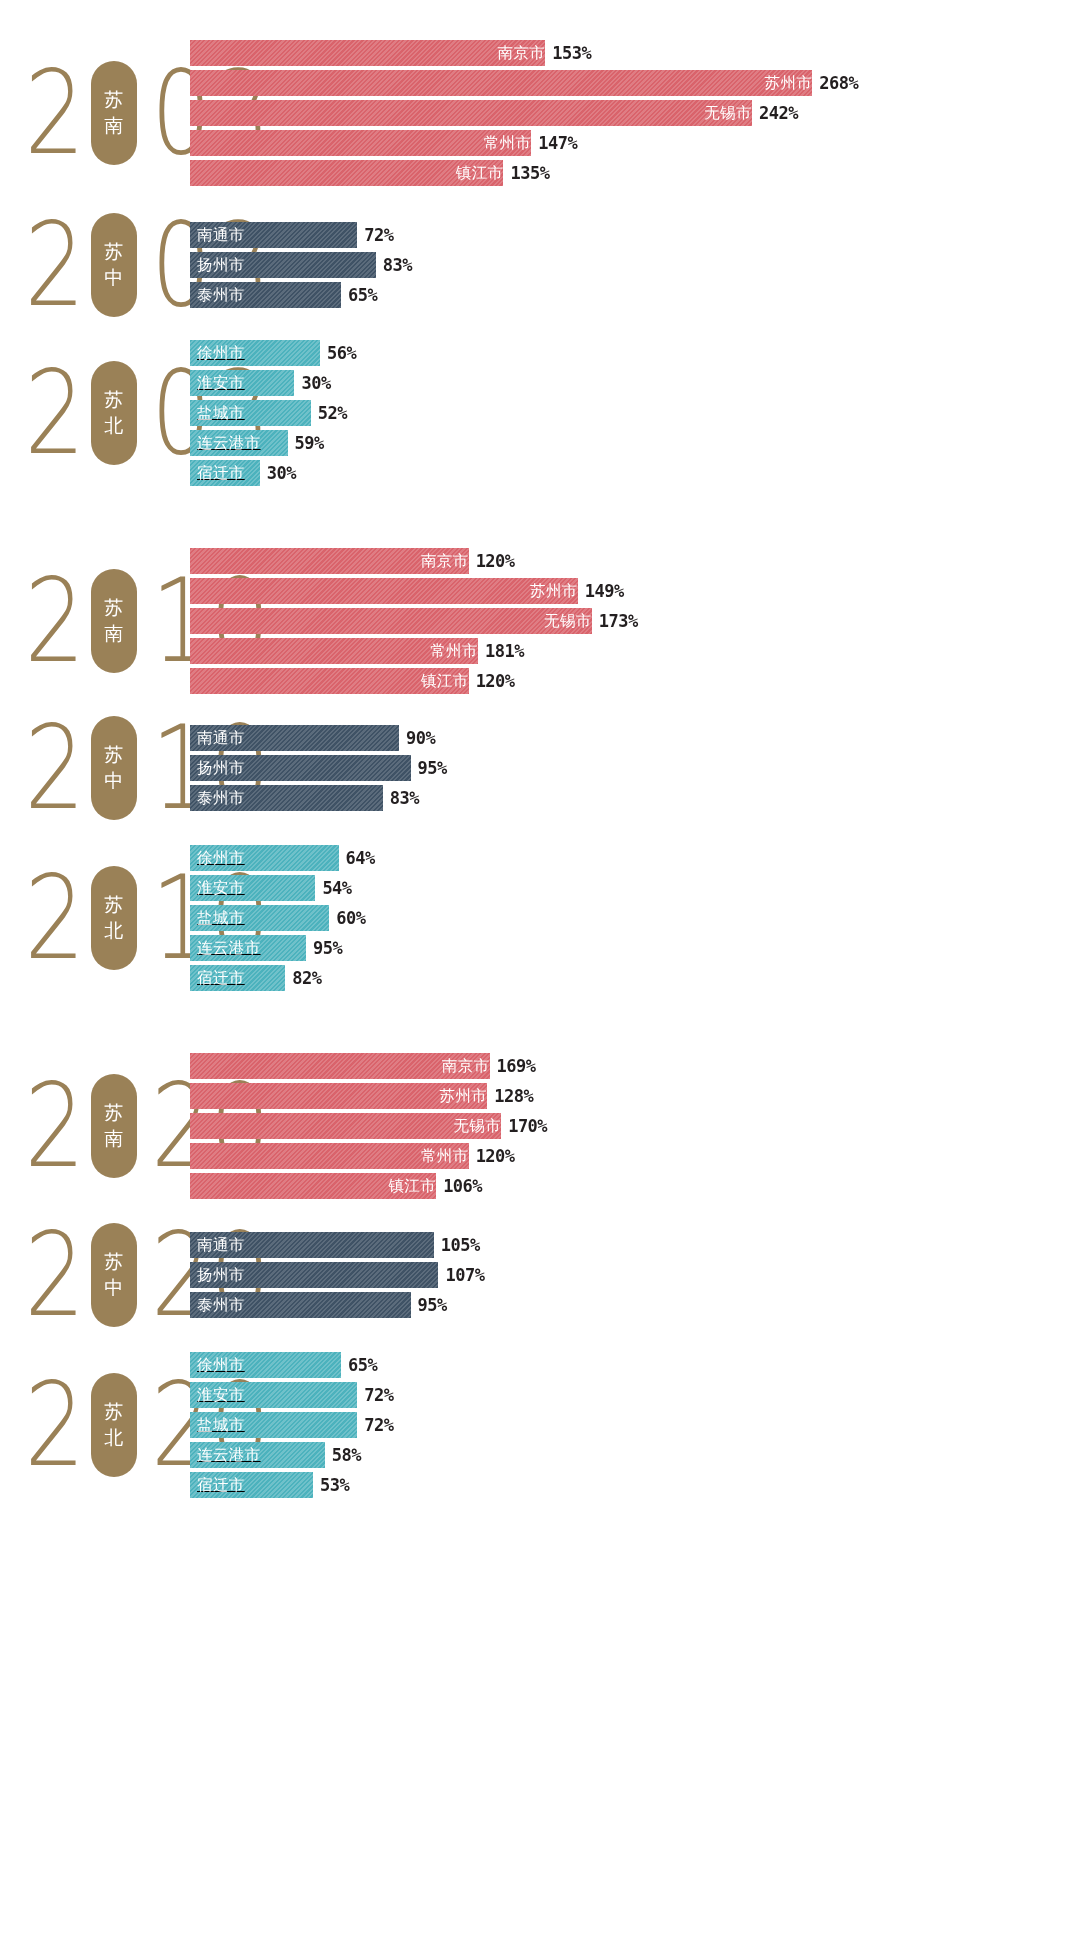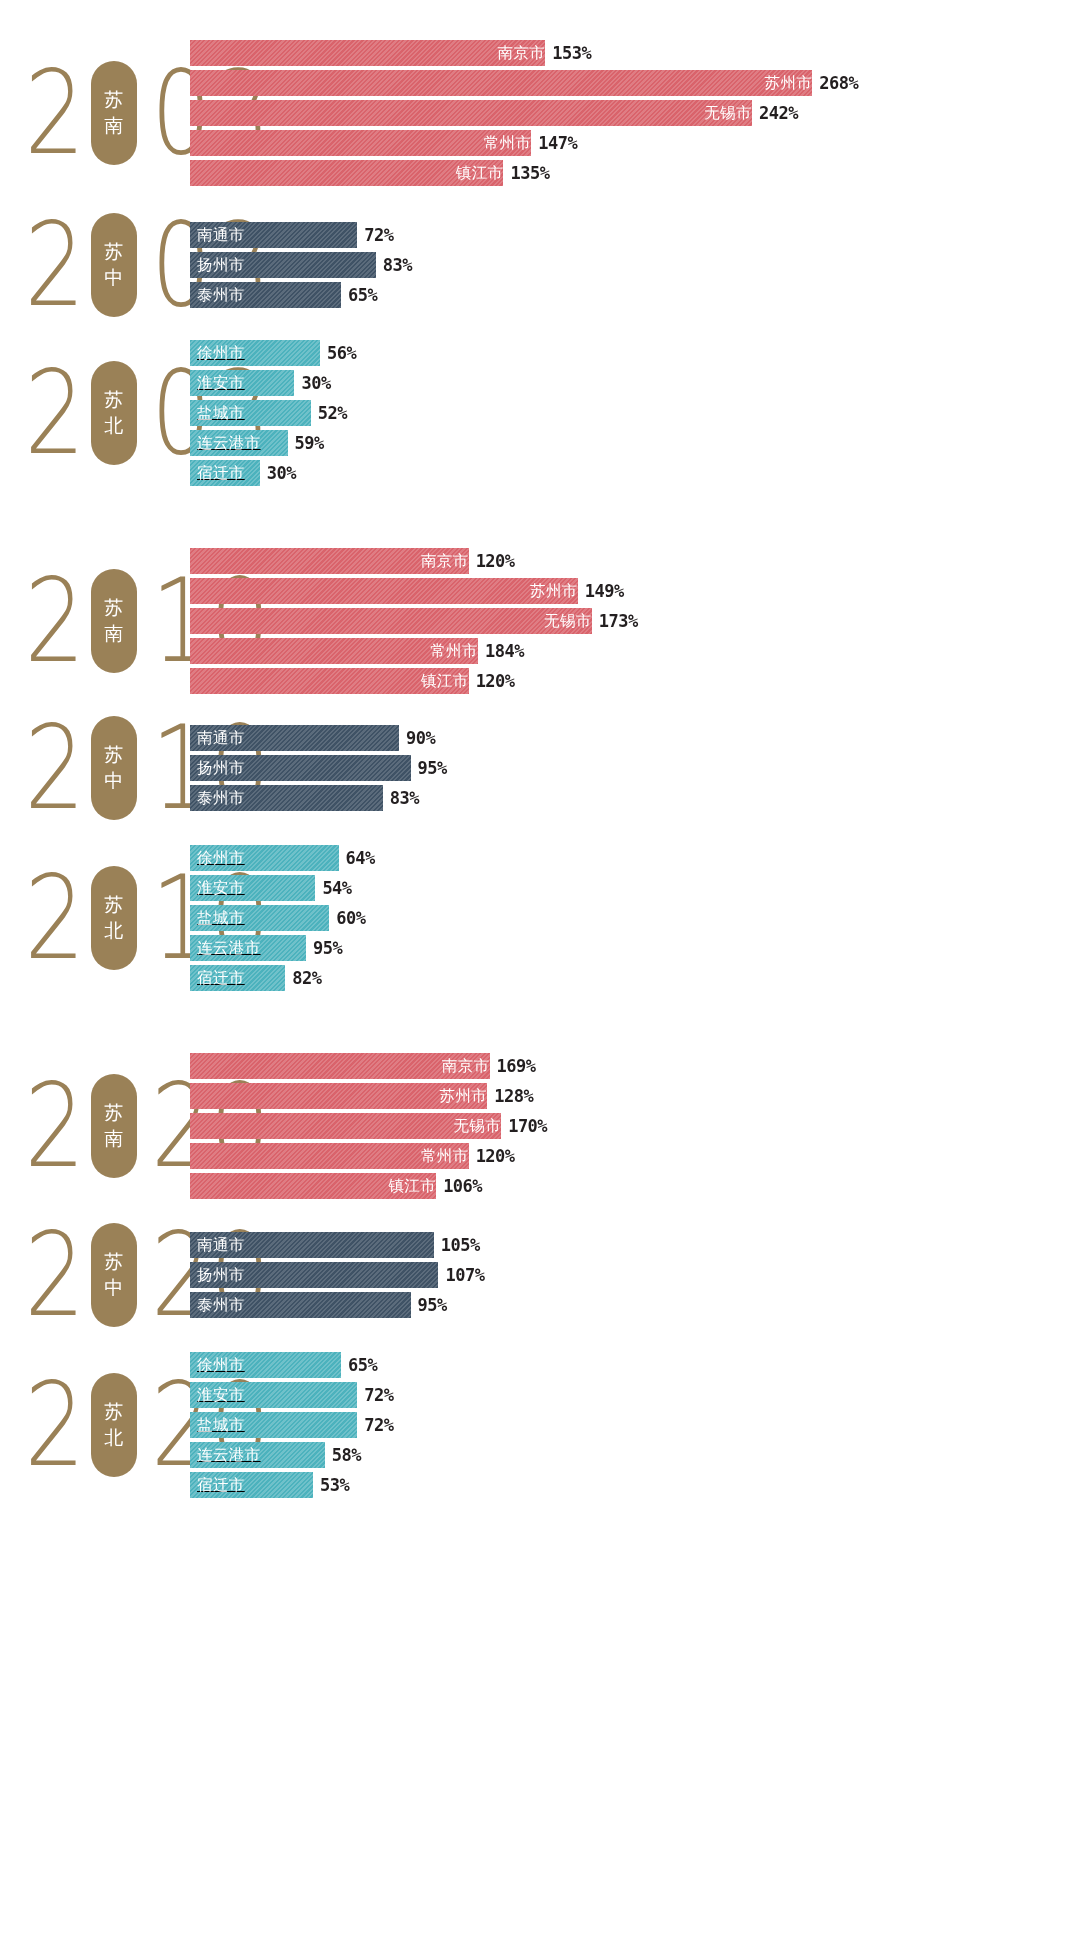--- a/index.html
+++ b/index.html
@@ -290,21 +290,21 @@
         <div class="bar-row">
           <div class="bar red" style="width: 401.706px;">
             <span class="bar-city">无锡市</span>
           </div>
           <span class="bar-value">173%</span>
         </div>
         <div class="bar-row">
           <div class="bar red" style="width: 287.928px;">
             <span class="bar-city">常州市</span>
           </div>
-          <span class="bar-value">184%</span>
+          <span class="bar-value">181%</span>
         </div>
         <div class="bar-row">
           <div class="bar red" style="width: 278.64px;">
             <span class="bar-city">镇江市</span>
           </div>
           <span class="bar-value">120%</span>
         </div>
       </div>
     </div>
     <div class="group" style="top: 725px; height: 86px;">

